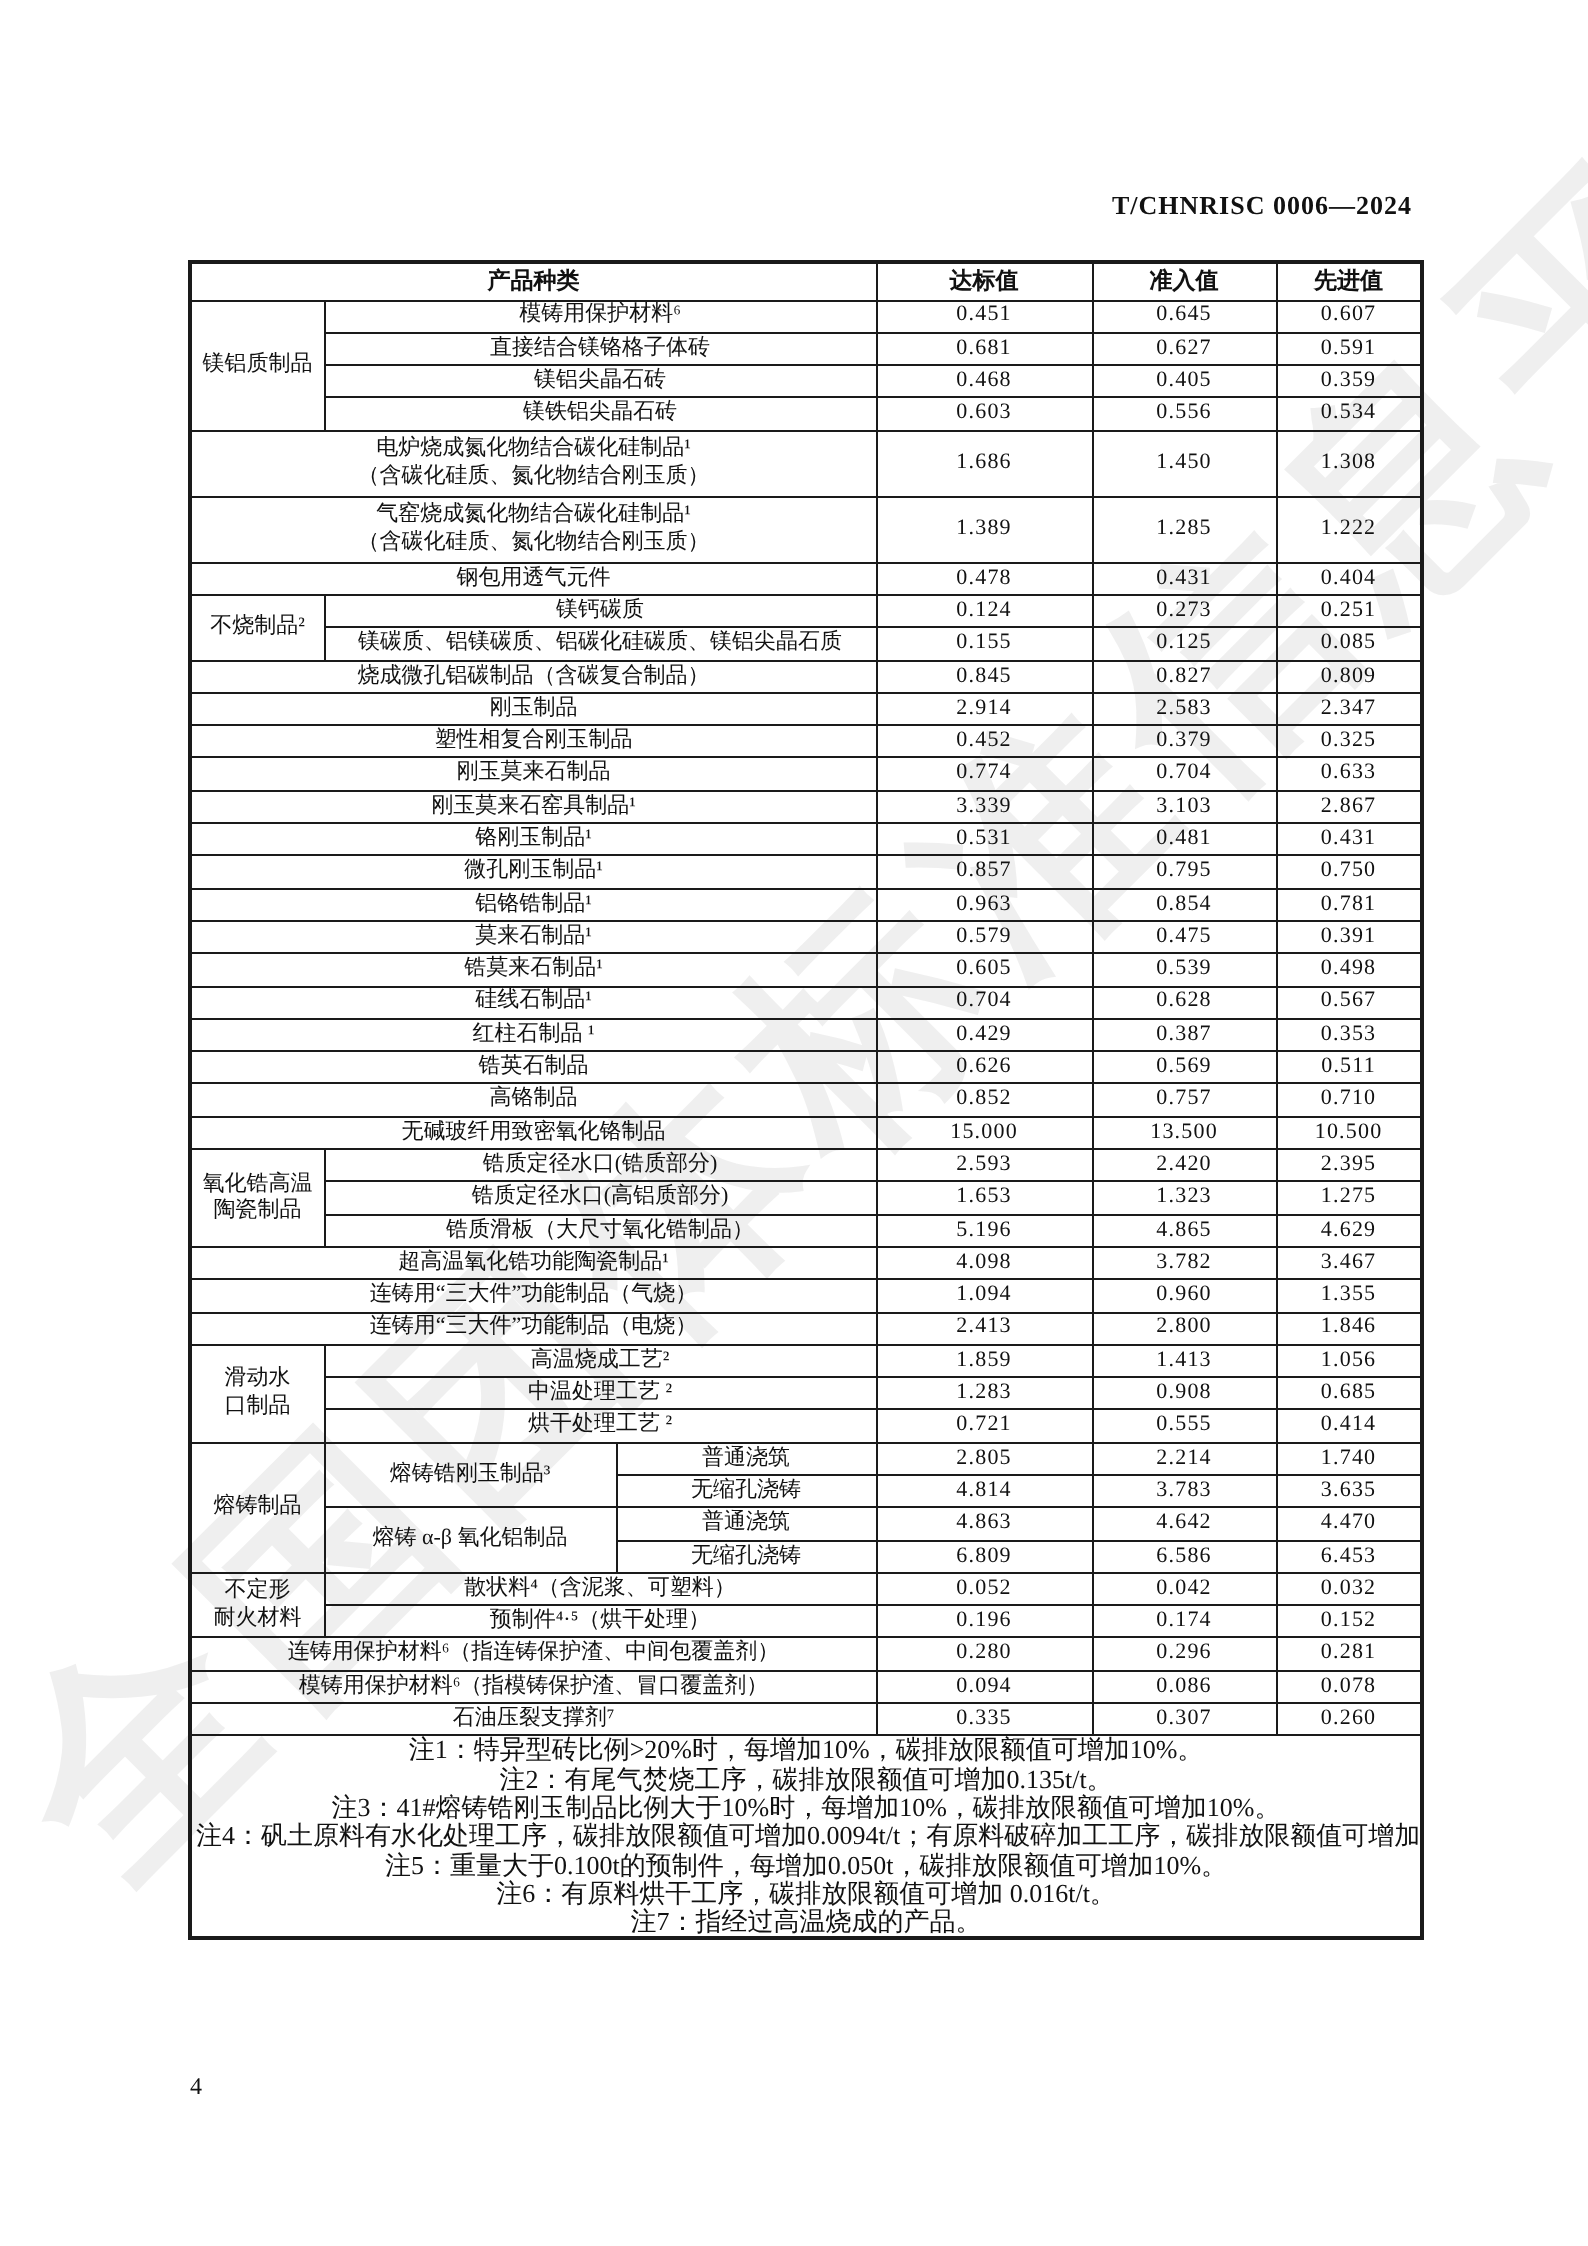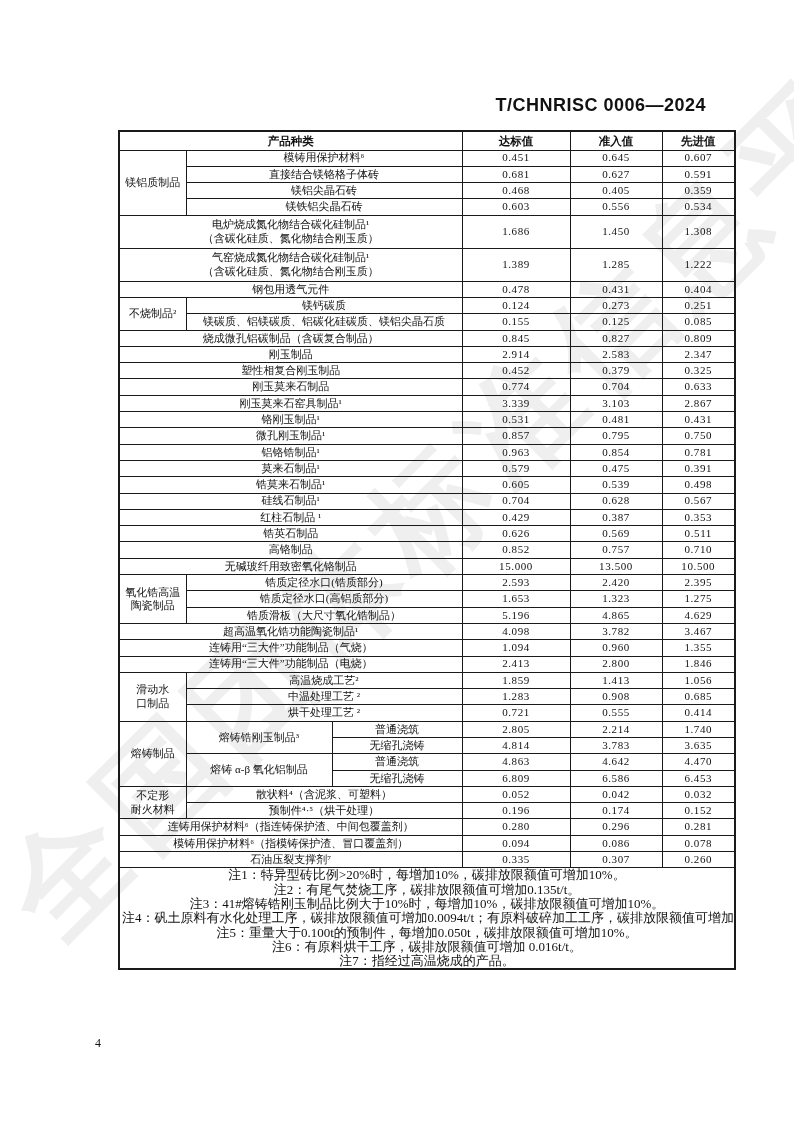--- a/index.html
+++ b/index.html
@@ -1,25 +1,25 @@
 <!DOCTYPE html>
 <html><head>
 <meta charset="utf-8">
 <style>
   html,body{margin:0;padding:0;background:#e8e8e8;}
   .page{position:relative;width:794px;height:1123px;background:#ffffff;margin:0 auto;
         font-family:"Liberation Serif","DejaVu Serif",serif;color:#111;overflow:hidden;}
   .watermark{position:absolute;left:-140px;top:430px;width:1150px;text-align:center;
         transform:rotate(-45deg);font-size:118px;font-weight:bold;
         color:rgba(130,130,130,0.13);letter-spacing:10px;white-space:nowrap;pointer-events:none;}
-  .doc-code{position:absolute;top:95px;right:88px;font-family:Liberation Sans, sans-serif;
-        font-size:18px;font-weight:bold;letter-spacing:0.5px;}
+  .doc-code{position:absolute;top:95px;right:88px;font-family:Liberation Serif, serif;
+        font-size:13px;font-weight:bold;letter-spacing:0.5px;}
   table.limits{position:absolute;left:94px;top:130px;width:616px;border-collapse:collapse;
         table-layout:fixed;font-size:11px;}
-  table.limits{border:2px solid #1a1a1a;margin-left:24px;}
+  table.limits{border:2px solid #1a1a1a;}
   table.limits td{border:1px solid #1a1a1a;padding:0 2px;text-align:center;
         vertical-align:middle;line-height:1.22;overflow:hidden;}
   table.limits thead td{font-weight:bold;font-size:11.5px;}
   table.limits thead tr{height:19px;}
   table.limits tbody tr{height:16.3px;}
   table.limits tbody tr.h2{height:33px;}
   td.v{letter-spacing:0.6px;}
   td.notes-cell{text-align:left;vertical-align:top;padding:2px 5px;height:98px;}
   .note-line{line-height:14.3px;font-size:13px;white-space:nowrap;text-align:center;}
   .section-line{position:absolute;left:94px;top:1010px;font-size:12.5px;}

